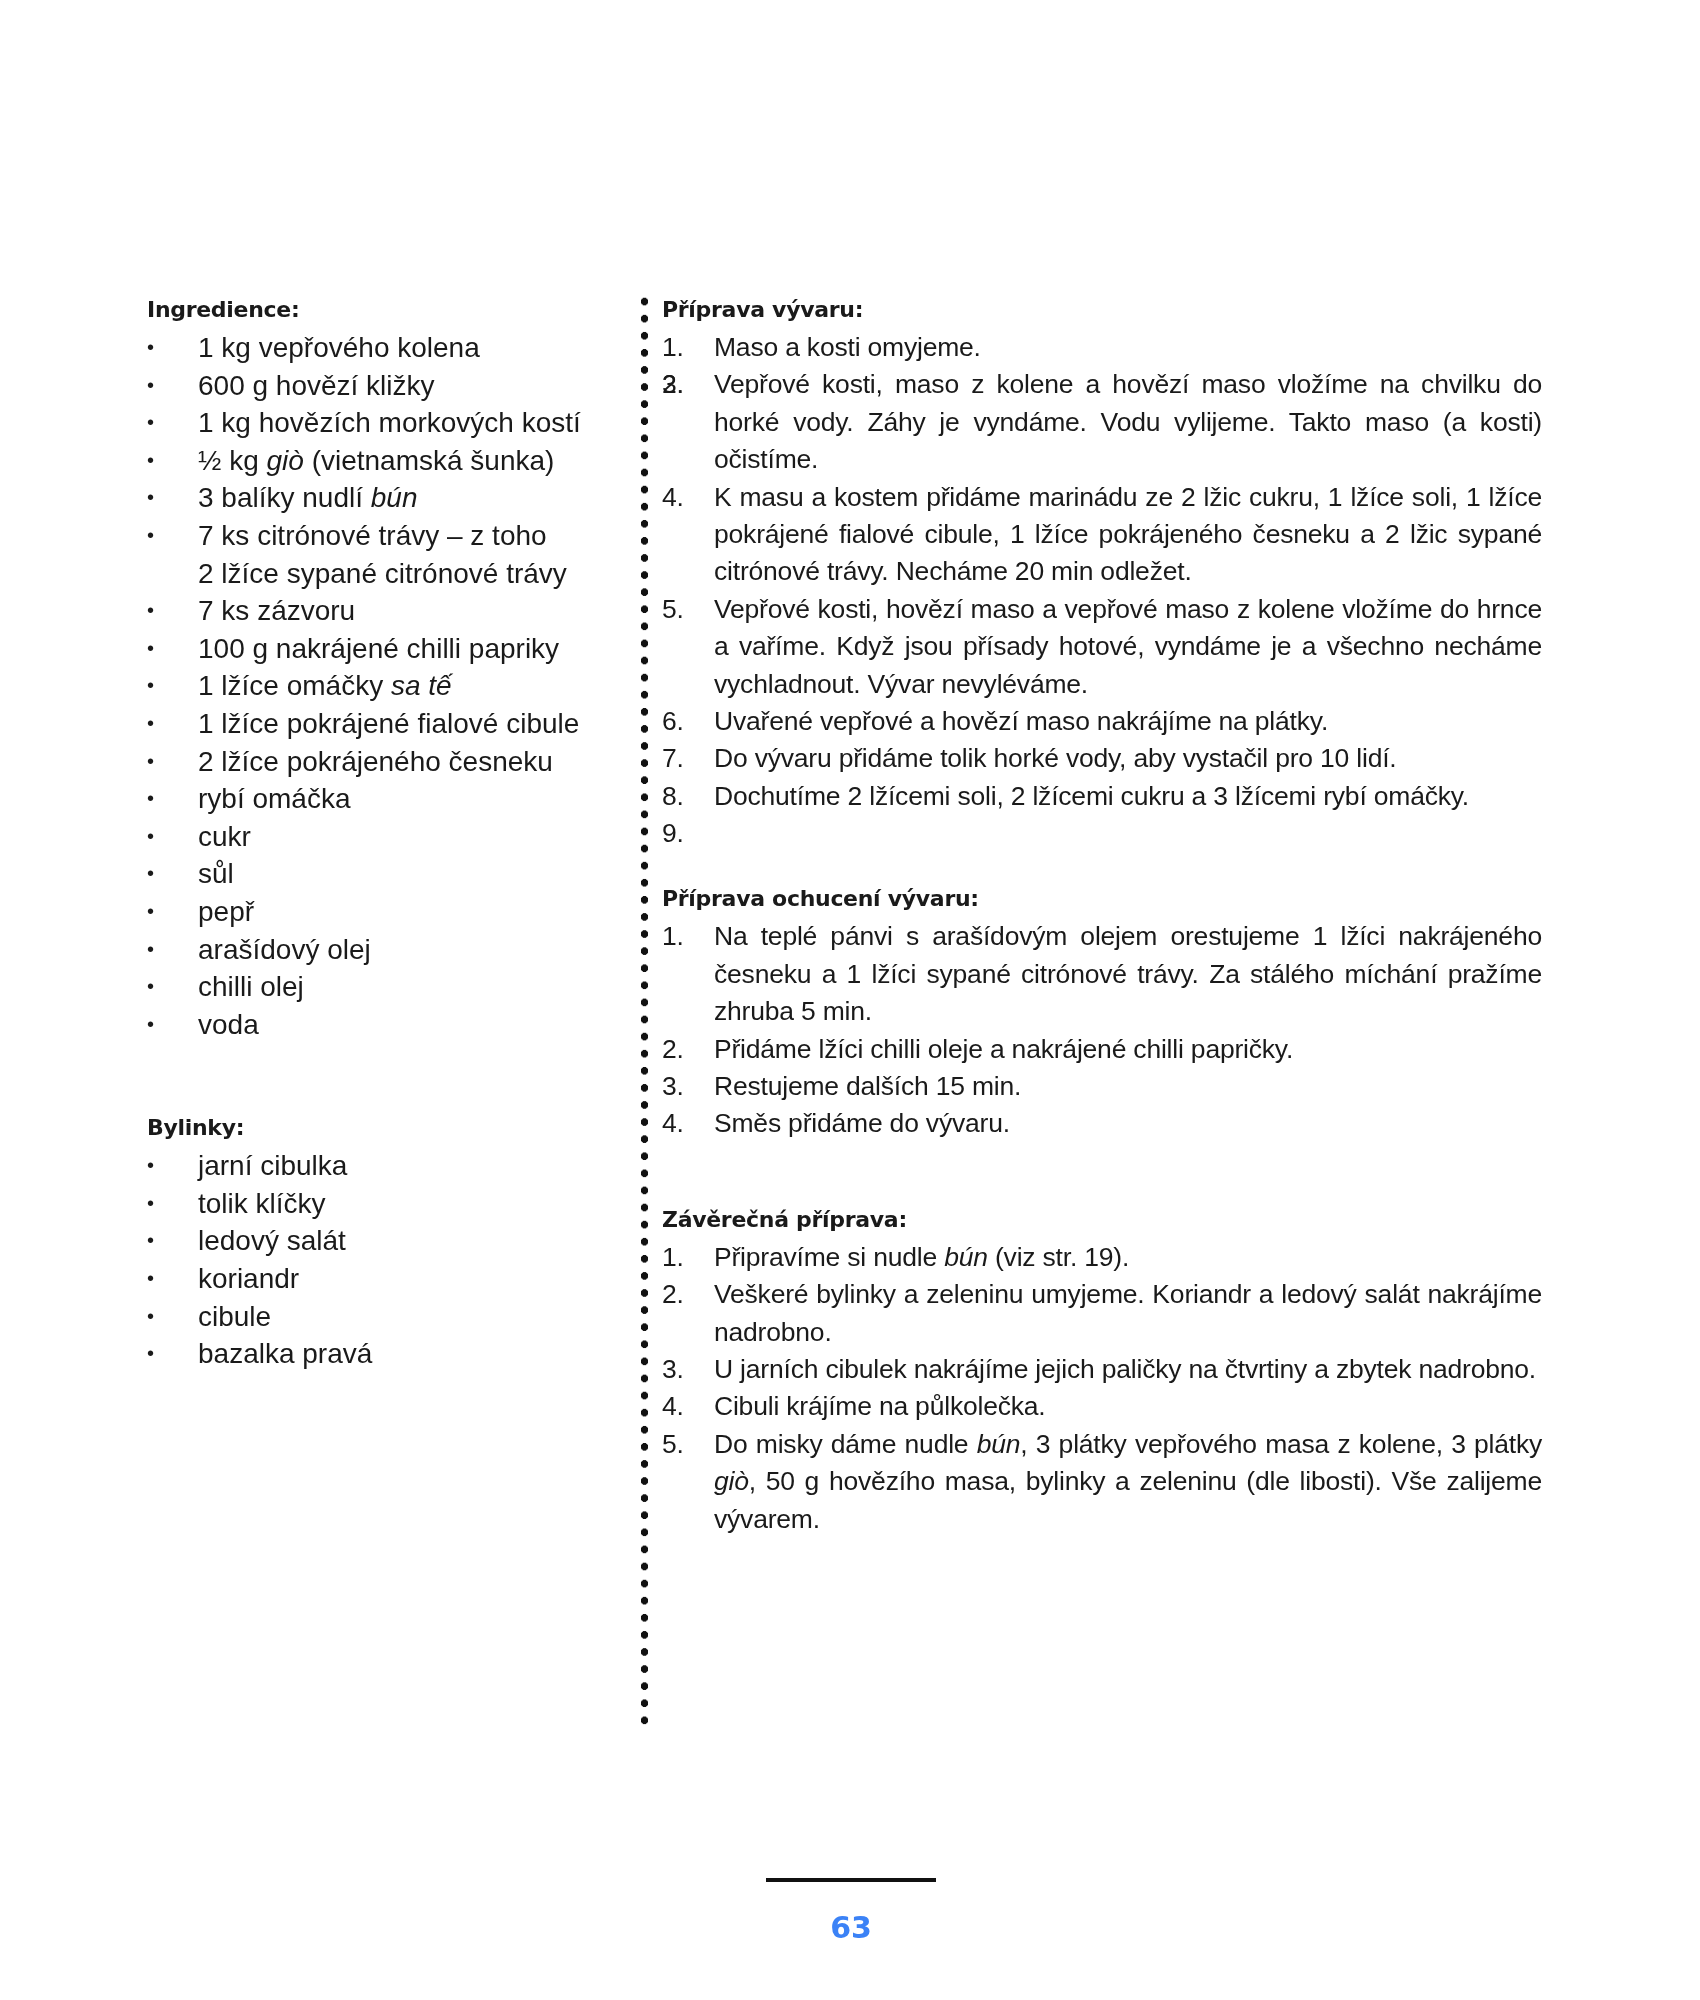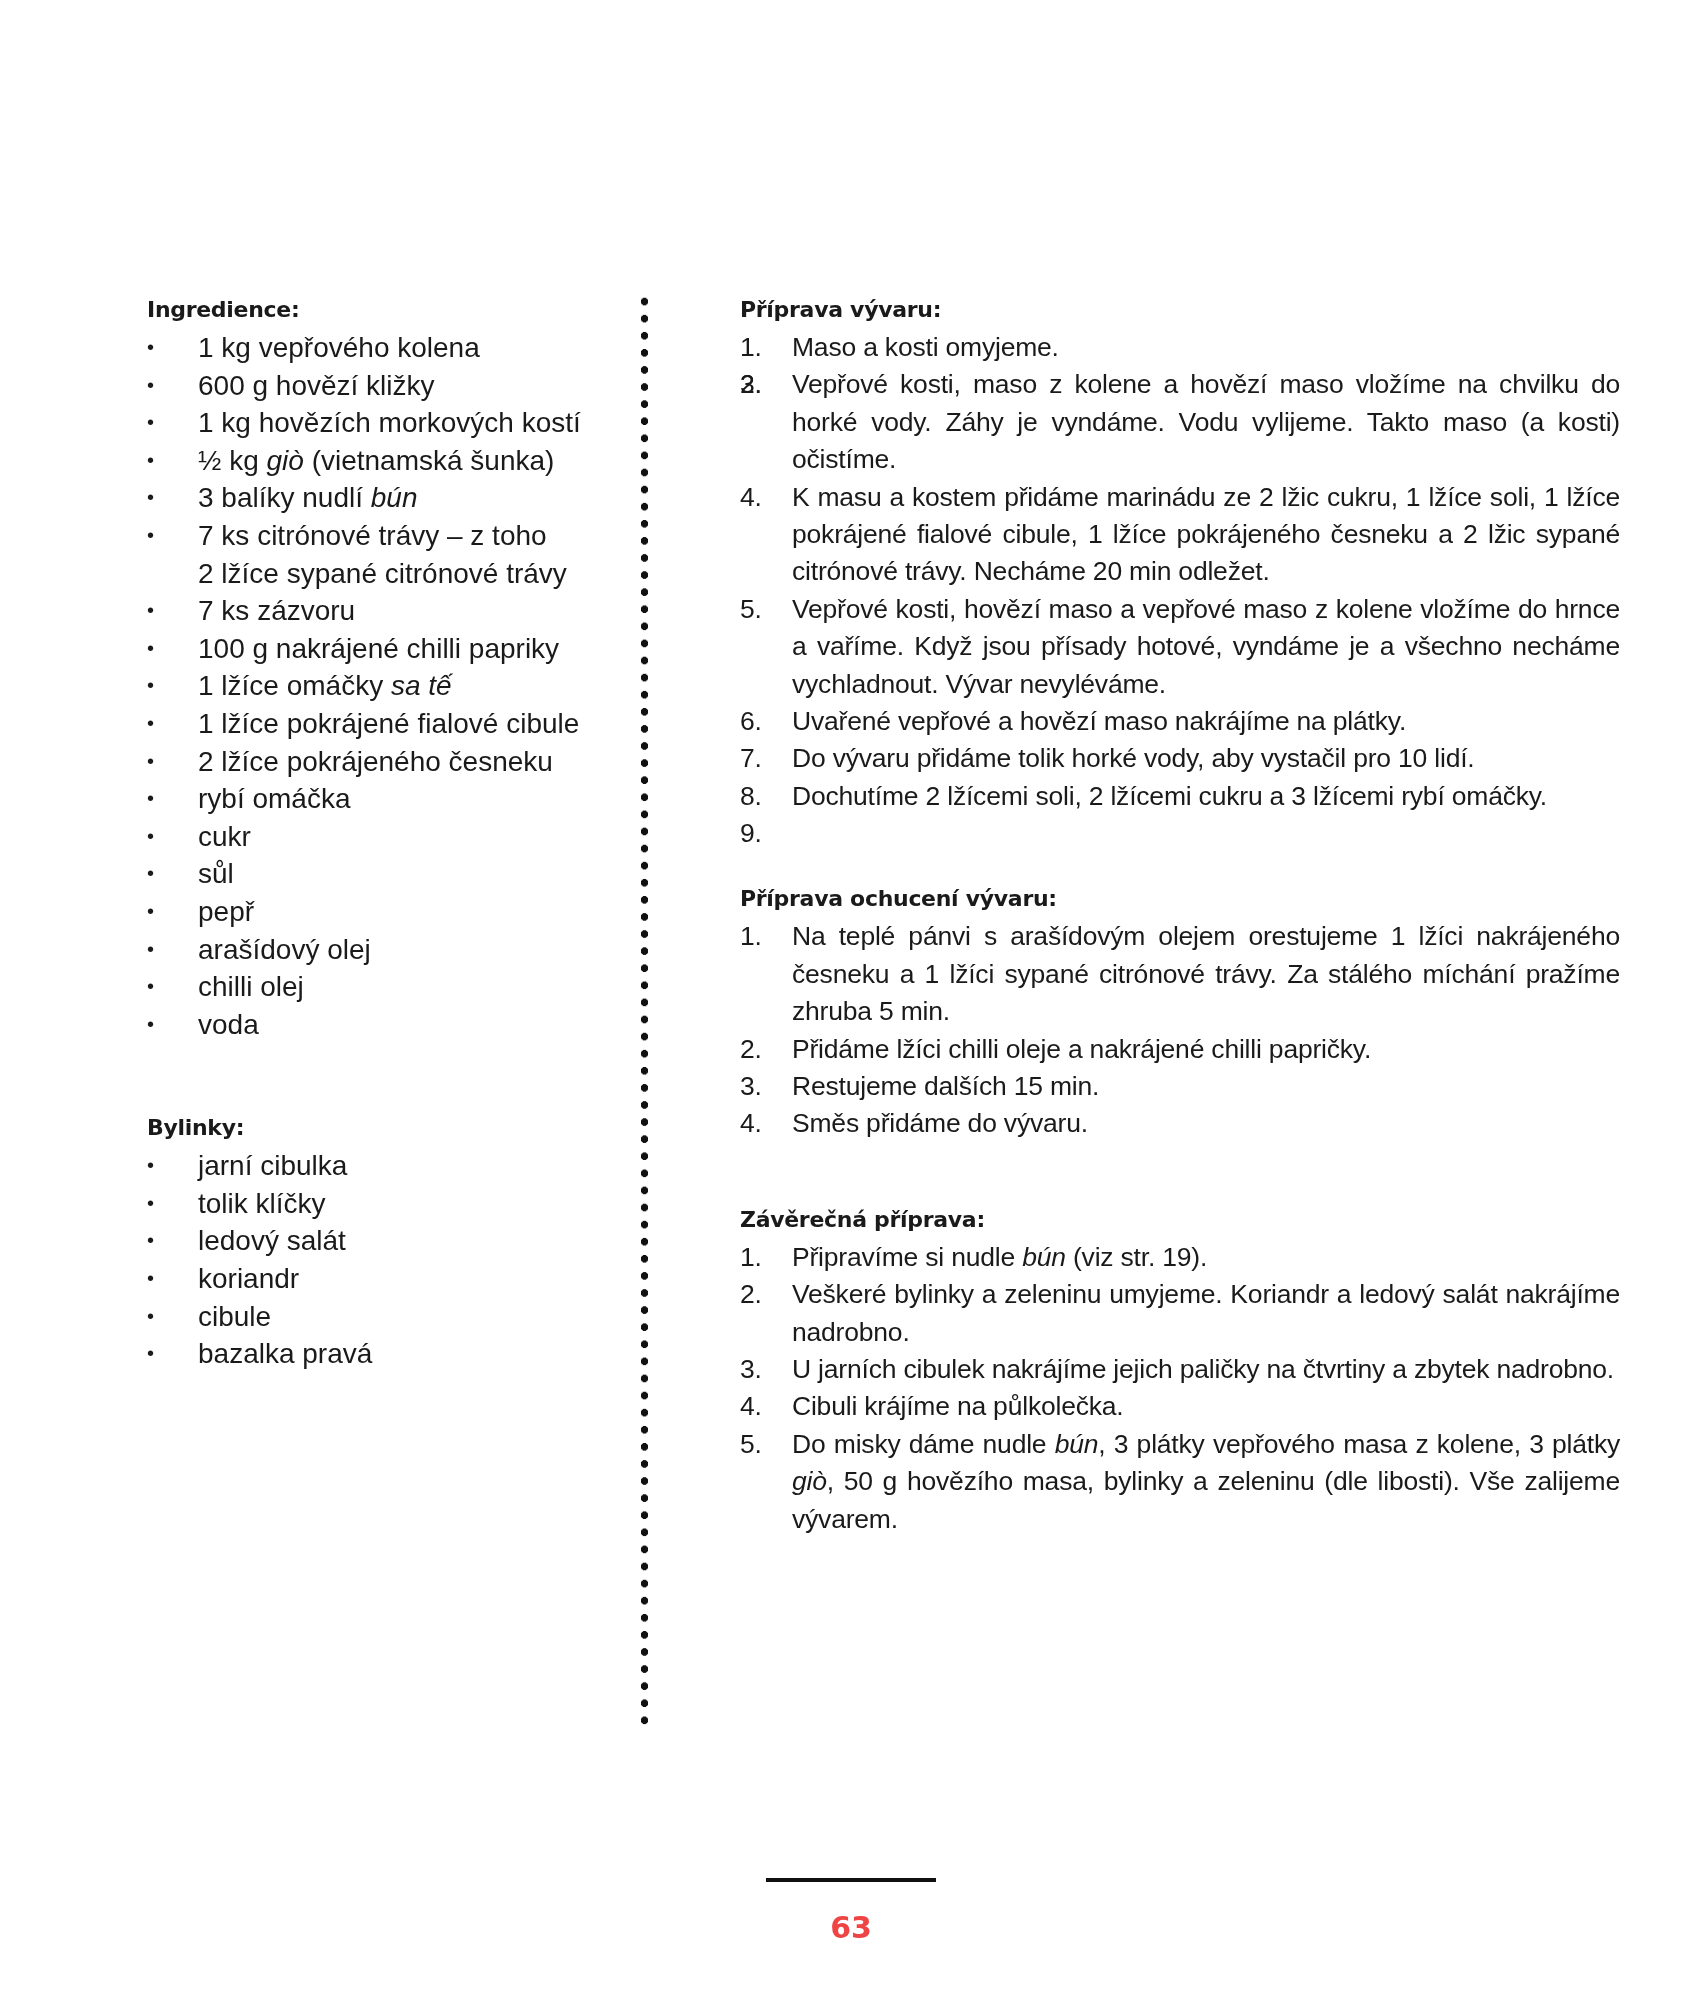--- a/index.html
+++ b/index.html
@@ -1,21 +1,21 @@
 <!DOCTYPE html>
 <html><head>
 <meta charset="utf-8">
 <style>
   html, body { margin: 0; padding: 0; background: #ffffff; }
   body {
     width: 1700px; height: 2000px; position: relative; overflow: hidden;
     font-family: "Liberation Sans", sans-serif; color: #1a1a1a;
   }
   .col-left { position: absolute; left: 147px; top: 291px; width: 460px; }
-  .col-right { position: absolute; left: 740px; top: 291px; width: 880px; }
+  .col-right { position: absolute; left: 662px; top: 291px; width: 880px; }
   .heading {
     font-family: "DejaVu Sans", sans-serif; font-weight: bold;
     font-size: 22px; line-height: 38px; margin: 0; letter-spacing: -0.3px;
   }
   ul.bullets { list-style: none; margin: 0; padding: 0; }
   ul.bullets li {
     position: relative; padding-left: 51px; font-size: 28px; line-height: 37.6px;
     white-space: nowrap;
   }
   ul.bullets li .bullet {
@@ -34,21 +34,21 @@
   .divider {
     position: absolute; left: 640px; top: 293px; width: 9px; height: 1434px;
     background-image: radial-gradient(circle, #111 3.5px, transparent 4px);
     background-size: 9px 17.1px; background-repeat: repeat-y;
   }
   .footer-rule {
     position: absolute; left: 766px; top: 1878px; width: 170px; height: 4px; background: #111;
   }
   .page-number {
     position: absolute; left: 766px; top: 1910px; width: 170px; text-align: center;
-    font-family: "DejaVu Sans", sans-serif; font-weight: bold; font-size: 30px; color: #ef4444;
+    font-family: "DejaVu Sans", sans-serif; font-weight: bold; font-size: 30px; color: #3b82f6;
   }
 </style>
 </head>
 <body>
 
 <div class="col-left">
   <h2 class="heading">Ingredience:</h2>
   <ul class="bullets" id="ingredients-list">
       <li><span class="bullet">•</span><span>1 kg vepřového kolena</span></li>
       <li><span class="bullet">•</span><span>600 g hovězí kližky</span></li>

